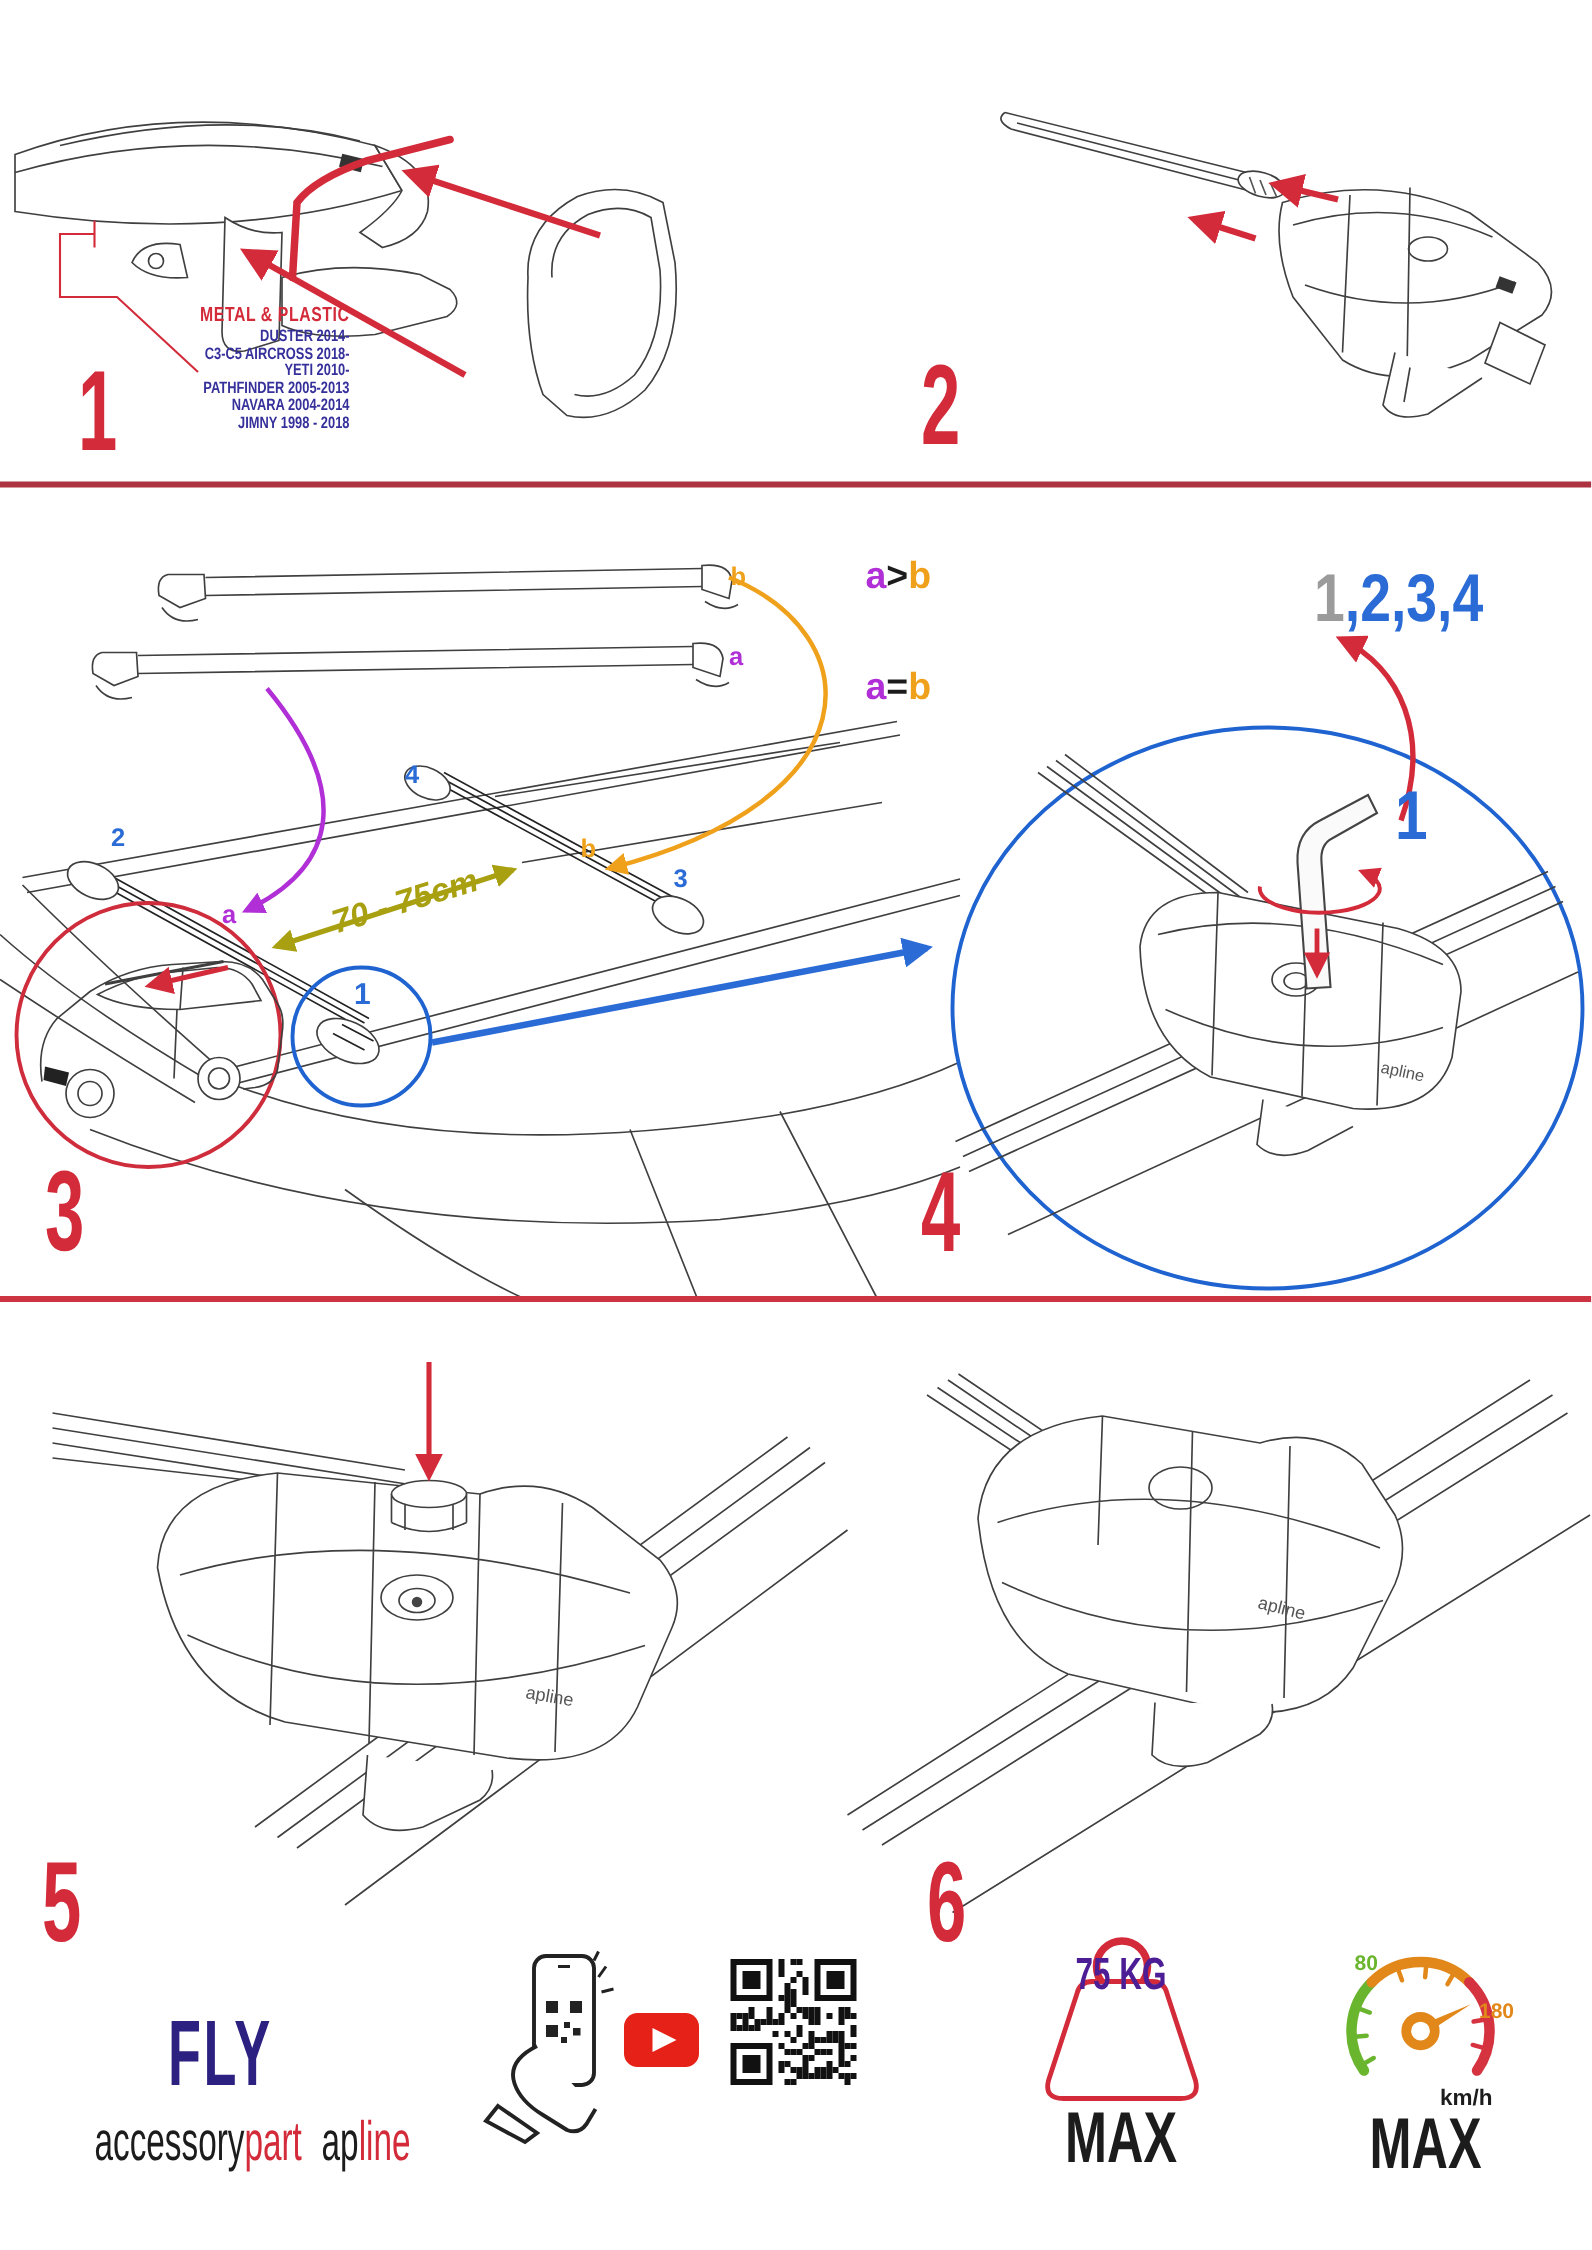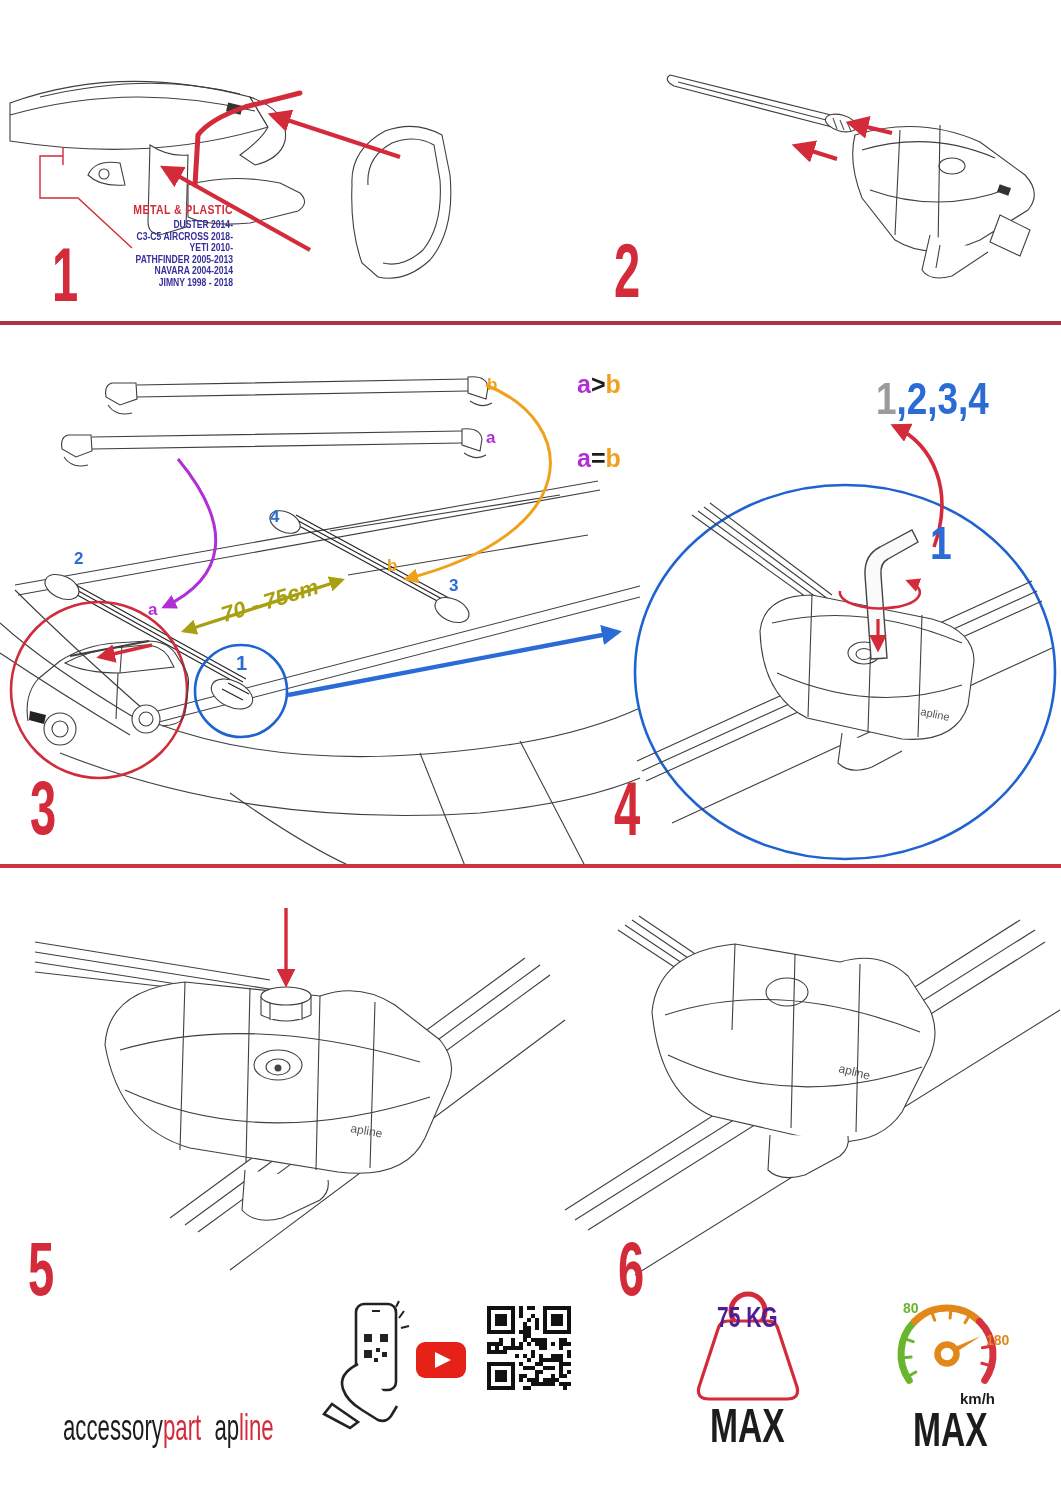--- a/index.html
+++ b/index.html
@@ -256,20 +256,23 @@
     <path d="M125,135 Q240,97 380,152 M128,175 Q250,232 382,187 M195,64 L192,150 M255,74 L251,248 M320,84 L316,252"></path>
     <ellipse cx="247" cy="112" rx="21" ry="14"></ellipse>
     <path d="M230,255 L228,290 Q240,302 265,295 L300,276 Q310,268 308,256" fill="#fff"></path>
     <text x="298" y="192" font-size="12" fill="#555" stroke="none" transform="rotate(14 298 192)">apline</text>
   </svg>
 
   <div class="abs stepnum" style="left:618px;top:1234px">
     <span class="cond">6</span>
   </div>
 
+  <div class="abs" style="left:112px;top:1339px;color:#2c2180;font-weight:700;font-size:62px;line-height:1;letter-spacing:3px;">
+    <span class="cond" style="transform:scaleX(.58)">FLY</span>
+  </div>
 
   <div class="abs" style="left:63px;top:1409px;font-weight:400;font-size:37px;line-height:1;text-align:right;">
     <span class="cond" style="transform:scaleX(.6)">
       <span style="color:#1c1c1c">accessory</span><span style="color:#d32b3a">part</span><span style="color:#1c1c1c;margin-left:22px;">ap</span><span style="color:#d32b3a">line</span>
     </span>
   </div>
 
   <svg class="abs" style="left:322px;top:1298px" width="82" height="130" viewBox="0 0 82 130" fill="none" stroke="#222" stroke-width="2.6">
     <rect x="34" y="6" width="40" height="86" rx="8" fill="#fff"></rect>
     <path d="M50,13 L58,13" stroke-width="2"></path>

